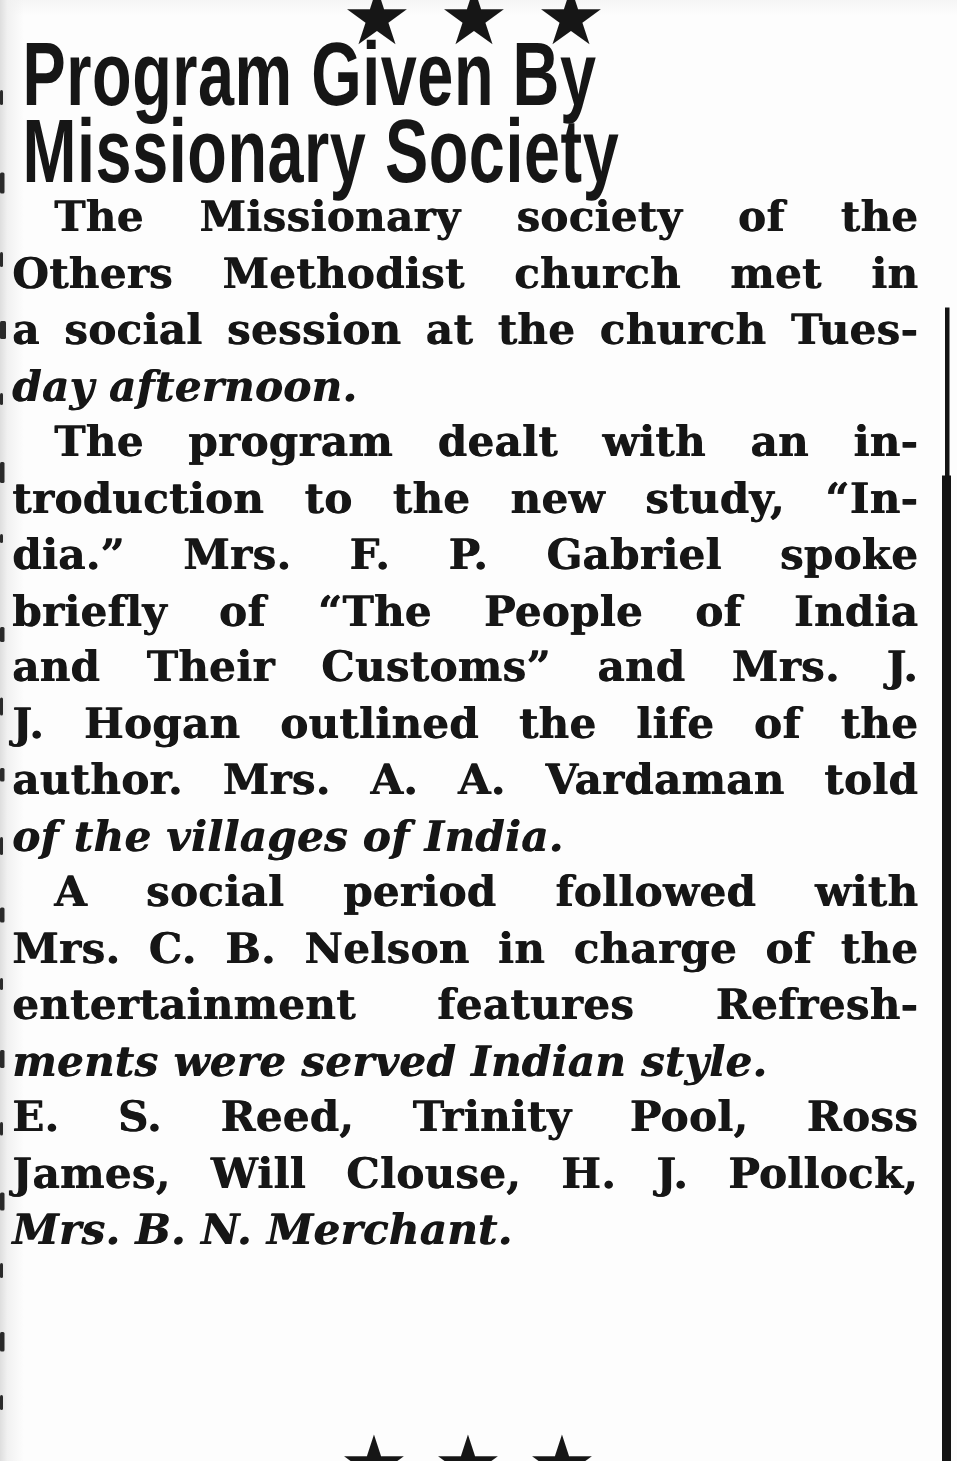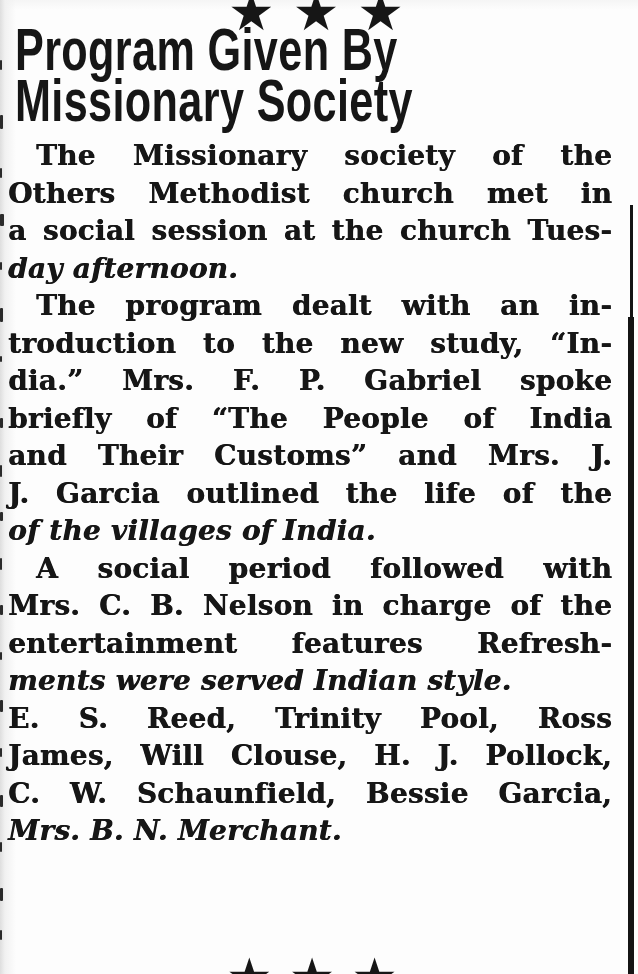--- a/index.html
+++ b/index.html
@@ -28,21 +28,21 @@
     font-weight:bold;
     font-size:60px;line-height:51px;
     color:var(--ink,#121212);
     transform:scaleX(0.72);
     transform-origin:left top;
     white-space:nowrap;
     letter-spacing:0.5px;
   }
   .headline .hl{display:block;}
   .body{
-    position:absolute;left:8px;top:137px;width:604px;
+    position:absolute;left:8px;top:126px;width:604px;
     color:var(--ink,#161616);
     font-weight:bold;
     font-size:28px;line-height:37.5px;
     letter-spacing:0.2px;
     text-shadow:0.5px 0.3px 0 currentColor;
   }
   .line{
     height:37.5px;
     text-align:justify;
     text-align-last:justify;
@@ -73,29 +73,29 @@
   <div class="body">
       <div class="line first">The Missionary society of the</div>
       <div class="line">Others Methodist church met in</div>
       <div class="line">a social session at the church Tues-</div>
       <div class="line last">day afternoon.</div>
       <div class="line first">The program dealt with an in-</div>
       <div class="line">troduction to the new study, “In-</div>
       <div class="line">dia.” Mrs. F. P. Gabriel spoke</div>
       <div class="line">briefly of “The People of India</div>
       <div class="line">and Their Customs” and Mrs. J.</div>
-      <div class="line">J. Garcia outlined the life of the</div>
+      <div class="line">J. Hogan outlined the life of the</div>
+      <div class="line">author. Mrs. A. A. Vardaman told</div>
       <div class="line last">of the villages of India.</div>
       <div class="line first">A social period followed with</div>
       <div class="line">Mrs. C. B. Nelson in charge of the</div>
       <div class="line">entertainment features Refresh-</div>
       <div class="line last">ments were served Indian style.</div>
       <div class="line">E. S. Reed, Trinity Pool, Ross</div>
       <div class="line">James, Will Clouse, H. J. Pollock,</div>
-      <div class="line">C. W. Schaunfield, Bessie Garcia,</div>
       <div class="line last">Mrs. B. N. Merchant.</div>
     </div>
 
   <div class="rule seg1"></div>
   <div class="rule seg2"></div>
 
   <div class="stars bottom">
       <span>★</span>
       <span>★</span>
       <span>★</span>

